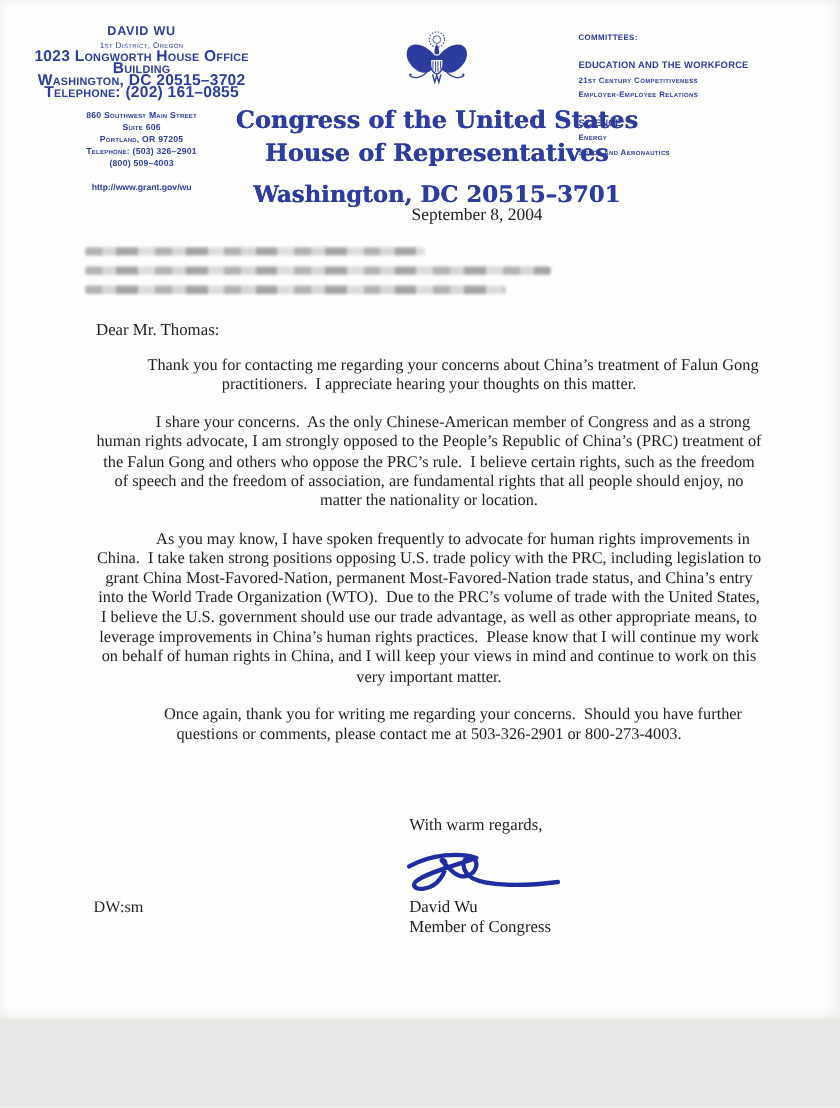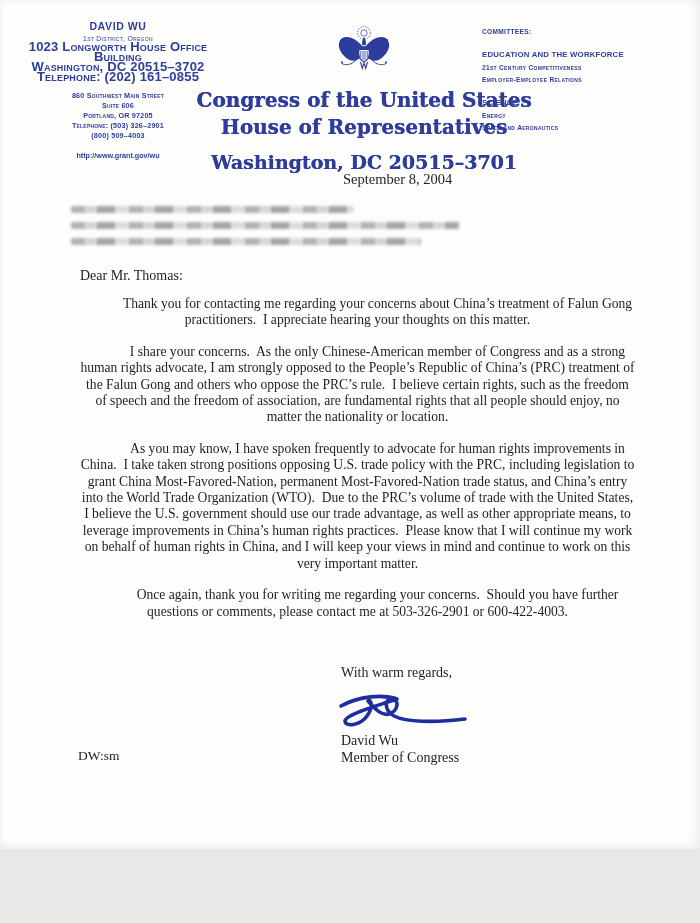--- a/index.html
+++ b/index.html
@@ -42,21 +42,21 @@
     height:7px;border-radius:2px;margin-bottom:9px;
     background:repeating-linear-gradient(90deg,#9a9a9a 0 14px,#c8c8c8 14px 26px,#888 26px 44px,#d2d2d2 44px 58px);
     filter:blur(1.4px);opacity:0.75;
   }
   .salutation{position:absolute;left:80px;top:268px;font-size:14px;text-align:right;}
   .body-block{position:absolute;left:79px;top:296px;width:557px;}
   .body-block p{
     margin:0 0 15px 0;font-size:13.6px;line-height:16.4px;
     text-indent:40px;text-align:center;white-space:pre-wrap;
   }
-  .closing-block{position:absolute;left:341px;top:664px;font-size:14px;line-height:17px;}
+  .closing-block{position:absolute;left:341px;top:680px;font-size:14px;line-height:17px;}
   .signature{display:block;margin:9px 0 2px -10px;color:var(--signature-ink);}
   .initials{position:absolute;left:78px;top:748px;font-size:13.5px;}
   .footer-note{
     position:absolute;left:0;top:860px;width:700px;text-align:center;
     color:var(--letterhead-blue);font-family:"Liberation Sans", sans-serif;
     font-size:7px;font-weight:bold;letter-spacing:1.1px;
   }
 </style>
 </head>
 <body>
@@ -121,21 +121,21 @@
     <div class="redact-bar" style="width:388px;"></div>
     <div class="redact-bar" style="width:350px;"></div>
   </div>
 
   <div class="salutation">Dear Mr. Thomas:</div>
 
   <div class="body-block">
     <p>Thank you for contacting me regarding your concerns about China’s treatment of Falun Gong practitioners.  I appreciate hearing your thoughts on this matter.</p>
     <p>I share your concerns.  As the only Chinese-American member of Congress and as a strong human rights advocate, I am strongly opposed to the People’s Republic of China’s (PRC) treatment of the Falun Gong and others who oppose the PRC’s rule.  I believe certain rights, such as the freedom of speech and the freedom of association, are fundamental rights that all people should enjoy, no matter the nationality or location.</p>
     <p>As you may know, I have spoken frequently to advocate for human rights improvements in China.  I take taken strong positions opposing U.S. trade policy with the PRC, including legislation to grant China Most-Favored-Nation, permanent Most-Favored-Nation trade status, and China’s entry into the World Trade Organization (WTO).  Due to the PRC’s volume of trade with the United States, I believe the U.S. government should use our trade advantage, as well as other appropriate means, to leverage improvements in China’s human rights practices.  Please know that I will continue my work on behalf of human rights in China, and I will keep your views in mind and continue to work on this very important matter.</p>
-    <p>Once again, thank you for writing me regarding your concerns.  Should you have further questions or comments, please contact me at 503-326-2901 or 600-422-4003.</p>
+    <p>Once again, thank you for writing me regarding your concerns.  Should you have further questions or comments, please contact me at 503-326-2901 or 800-273-4003.</p>
   </div>
 
   <div class="closing-block">
     <div>With warm regards,</div>
     <svg class="signature" viewBox="0 0 140 40" width="140" height="40" aria-hidden="true">
       <path d="M10 16 C 28 6, 52 4, 66 9 C 46 16, 15 24, 14 31 C 14 37, 29 36, 36 26 C 42 18, 41 9, 37 11 C 45 20, 51 26, 58 24 C 67 21, 69 10, 61 9 C 53 8, 53 20, 63 26 C 75 32, 102 33, 134 29" fill="none" stroke="currentColor" stroke-width="3.6" stroke-linecap="round" stroke-linejoin="round"></path>
     </svg>
     <div>David Wu</div>
     <div>Member of Congress</div>
   </div>

